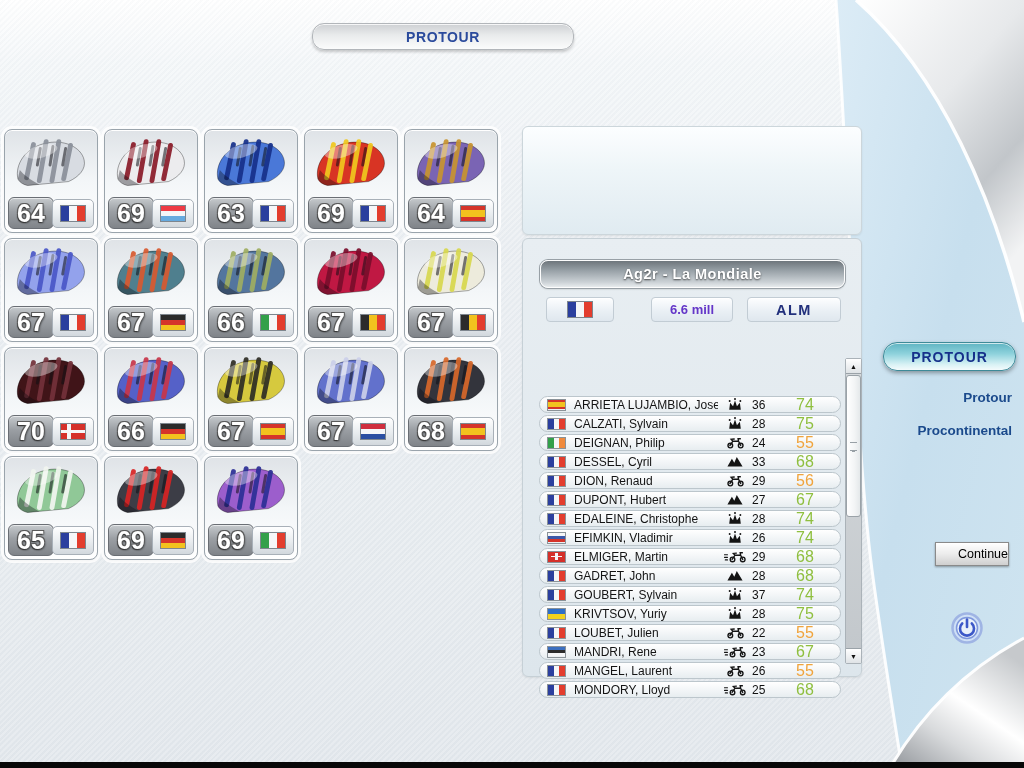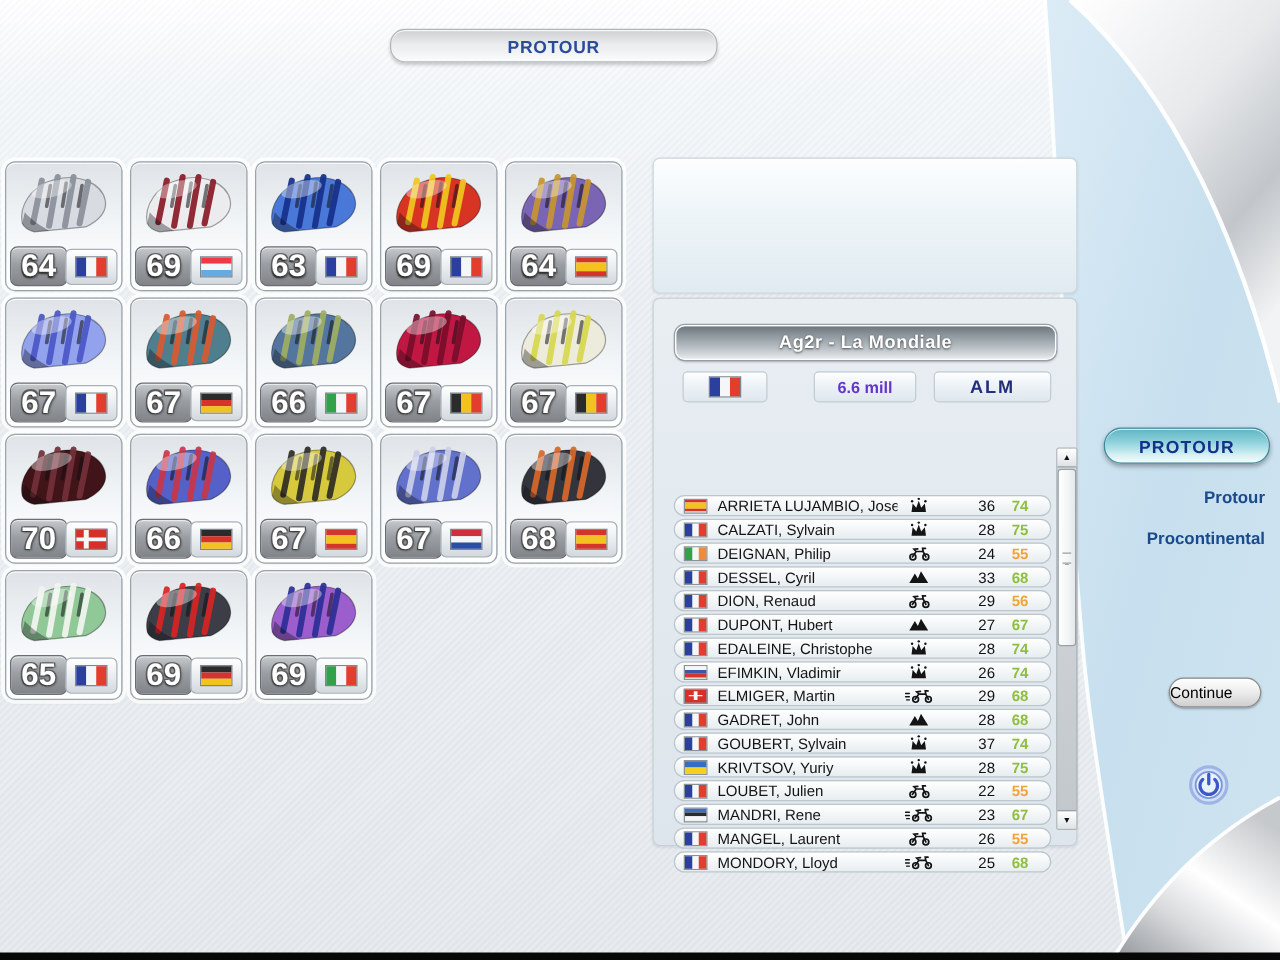--- a/index.html
+++ b/index.html
@@ -62,22 +62,22 @@
   .rh-age{right:52px;letter-spacing:.5px;}
   .rh-md{right:10px;color:#1433d8;letter-spacing:.5px;}
 
   #riders-list{position:absolute;left:16px;top:119px;width:302px;margin-top:38px;}
   .rider-row{height:17px;margin-bottom:2px;border-radius:9px;border:1px solid #bcc6cc;
     background:linear-gradient(180deg,#ffffff 0%,#f2f5f7 55%,#e7edf0 100%);
     display:flex;align-items:center;padding:0 4px 0 7px;box-sizing:border-box;}
   .rider-flag{width:19px;height:12px;border:1px solid #8a9298;box-sizing:border-box;margin-right:8px;flex:none;display:flex;}
   .rider-name{flex:1;font-size:12px;color:#141414;white-space:nowrap;overflow:hidden;}
   .rider-icon{width:34px;flex:none;display:flex;justify-content:center;align-items:center;}
-  .rider-age{width:44px;flex:none;text-align:right;font-size:12px;color:#111;}
-  .rider-md{width:40px;flex:none;text-align:center;font-size:12px;font-weight:bold;}
+  .rider-age{width:44px;flex:none;text-align:left;font-size:12px;color:#111;}
+  .rider-md{width:40px;flex:none;font-size:16px;font-weight:normal;}
   .md-green{color:#8fbf3f;}
   .md-orange{color:#f0a43c;}
 
   
   .sb{position:absolute;left:322px;top:119px;width:17px;height:306px;border:1px solid #aab2b8;box-sizing:border-box;
     background:linear-gradient(180deg,#d6dadd 0%,#c2c7cb 100%);border-radius:2px;}
   .sb-btn{position:absolute;left:0;width:100%;height:15px;background:linear-gradient(180deg,#ffffff,#dfe3e6);
     display:flex;align-items:center;justify-content:center;font-size:7px;color:#111;box-sizing:border-box;}
   .sb-up{top:0;border-bottom:1px solid #9aa2a8;}
   .sb-down{bottom:0;border-top:1px solid #9aa2a8;}
@@ -87,23 +87,23 @@
     border-top:1px solid #98a0a6;border-bottom:1px solid #98a0a6;box-shadow:0 3px 0 -2px #98a0a6;}
 
   
   #protour-side-button{position:absolute;left:883px;top:342px;width:131px;height:27px;z-index:4;border-radius:14px;
     border:1px solid #3e8a98;background:linear-gradient(180deg,#5fb4c2 0%,#8ed2dc 40%,#d9f2f5 80%,#f4fbfc 100%);
     box-shadow:0 2px 4px rgba(0,0,0,.35), inset 0 1px 0 rgba(255,255,255,.7);
     display:flex;align-items:center;justify-content:center;color:#16308a;font-weight:bold;font-size:14px;letter-spacing:1px;}
   .side-link{position:absolute;right:12px;z-index:4;width:160px;text-align:right;color:#1b4a8c;font-weight:bold;font-size:13.5px;}
   #link-protour{top:390px;}
   #link-procontinental{top:423px;}
-  #continue-button{position:absolute;left:935px;top:542px;width:72px;height:22px;z-index:4;border-radius:12px;border:1px solid #8a8a8a;
+  #continue-button{position:absolute;left:935px;top:542px;width:72px;height:22px;z-index:4;border-radius:0;border:1px solid #8a8a8a;
     background:linear-gradient(180deg,#ffffff 0%,#ececec 50%,#cfcfcf 100%);box-shadow:0 1px 2px rgba(0,0,0,.35), inset 0 1px 0 #fff;
-    display:flex;align-items:center;justify-content:flex-start;font-size:12.5px;color:#000;}
+    display:flex;align-items:center;justify-content:flex-end;font-size:12.5px;color:#000;}
   #power-button{position:absolute;left:950px;top:611px;width:34px;height:34px;z-index:4;border-radius:50%;
     display:flex;align-items:center;justify-content:center;}
 </style>
 </head>
 <body>
 
 <div id="stage">
 
   <svg id="swoosh" viewBox="0 0 1024 768" aria-hidden="true">
     <defs>

